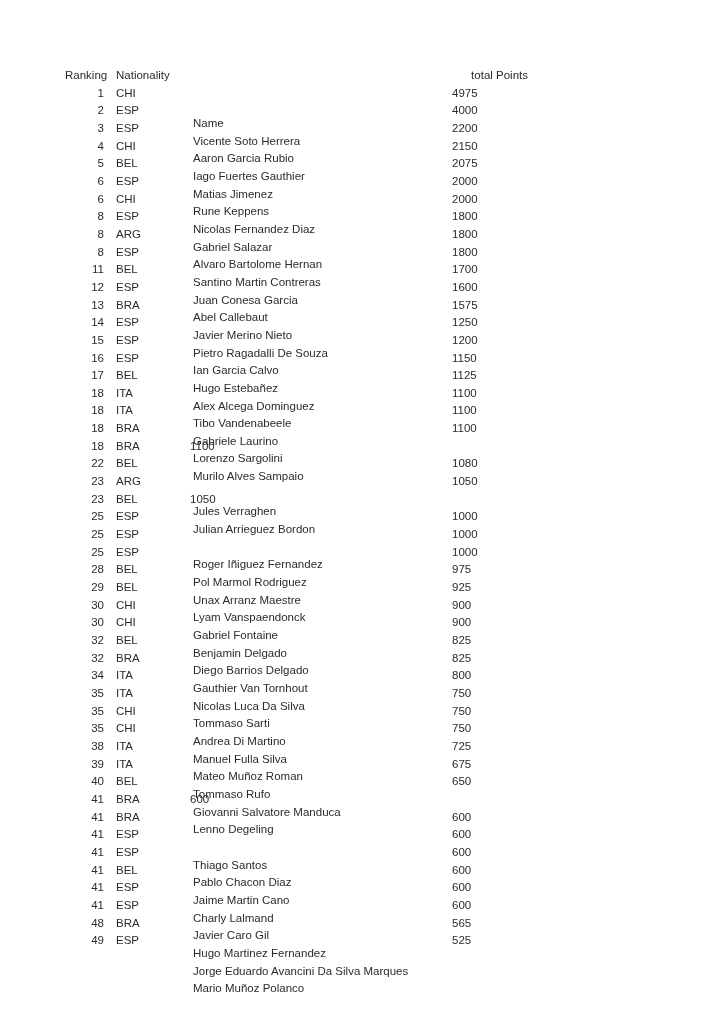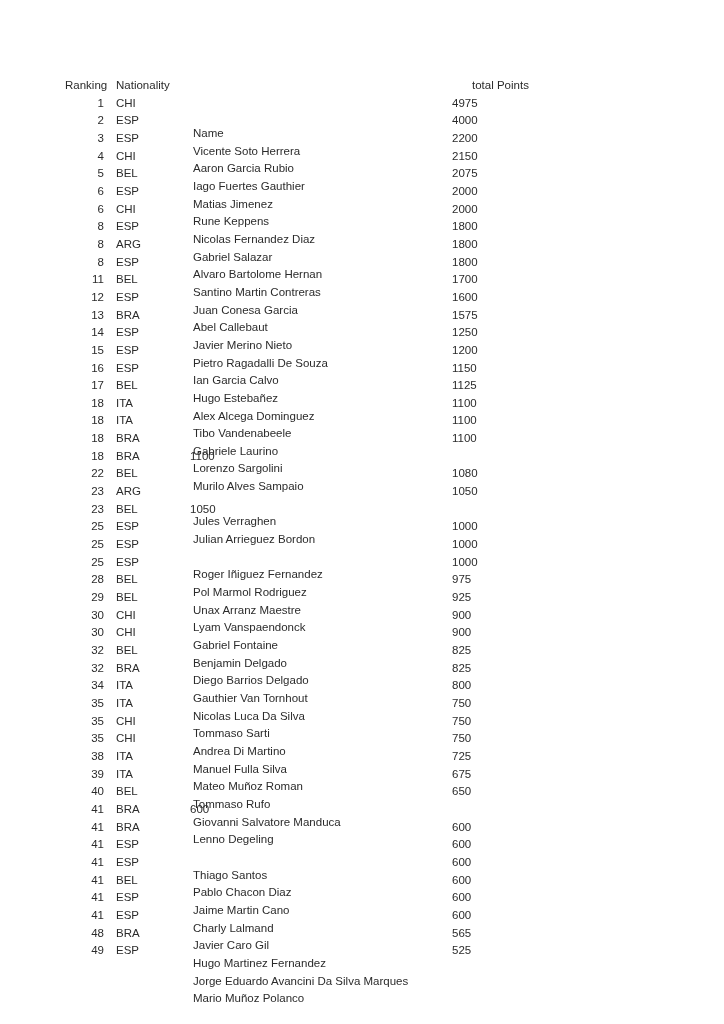--- a/index.html
+++ b/index.html
@@ -11,21 +11,21 @@
     height: 1024px;
     background: #ffffff;
     position: relative;
     font-family: "Liberation Sans", sans-serif;
     color: #2b2b2b;
     overflow: hidden;
   }
   .sheet {
     position: absolute;
     left: 65px;
-    top: 77px;
+    top: 67px;
     width: 463px;
   }
   .row {
     display: grid;
     grid-template-columns: 44px 81px 262px 76px;
     height: 17.67px;
     line-height: 17.67px;
     font-size: 11.5px;
     white-space: nowrap;
   }
@@ -45,23 +45,22 @@
   }
   .c-points {
     text-align: left;
     padding-right: 5px;
   }
   .header-row .c-rank {
     text-align: left;
     padding-right: 0;
   }
   .header-row .c-points {
-    text-align: left;
+    text-align: right;
     padding-right: 0;
-    margin-left: 20px;
   }
 </style>
 </head>
 <body>
 
 <div class="sheet">
   <div class="row header-row">
     <div class="cell c-rank">Ranking</div>
     <div class="cell c-nat">Nationality</div>
     <div class="cell c-name">Name</div>

